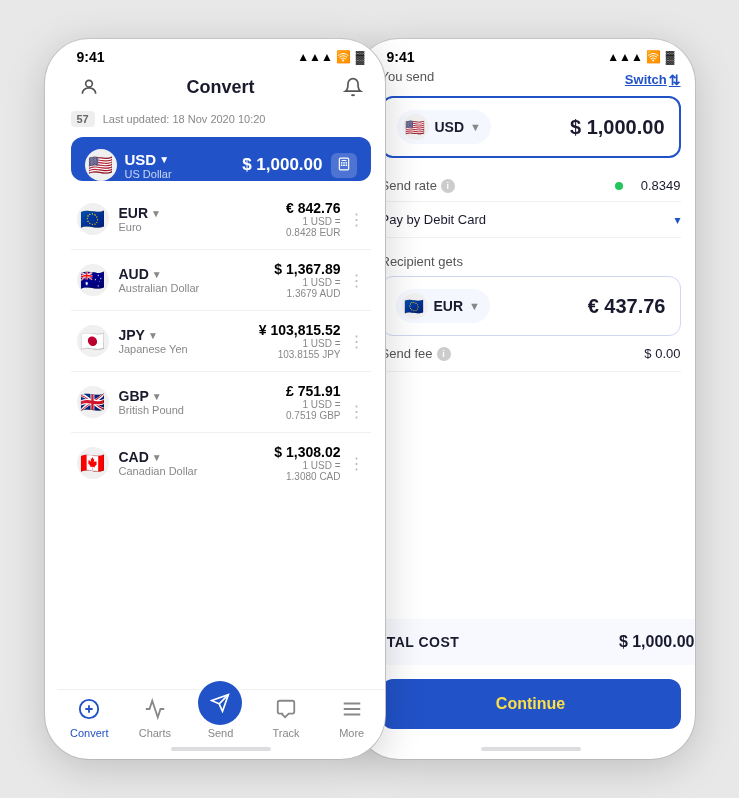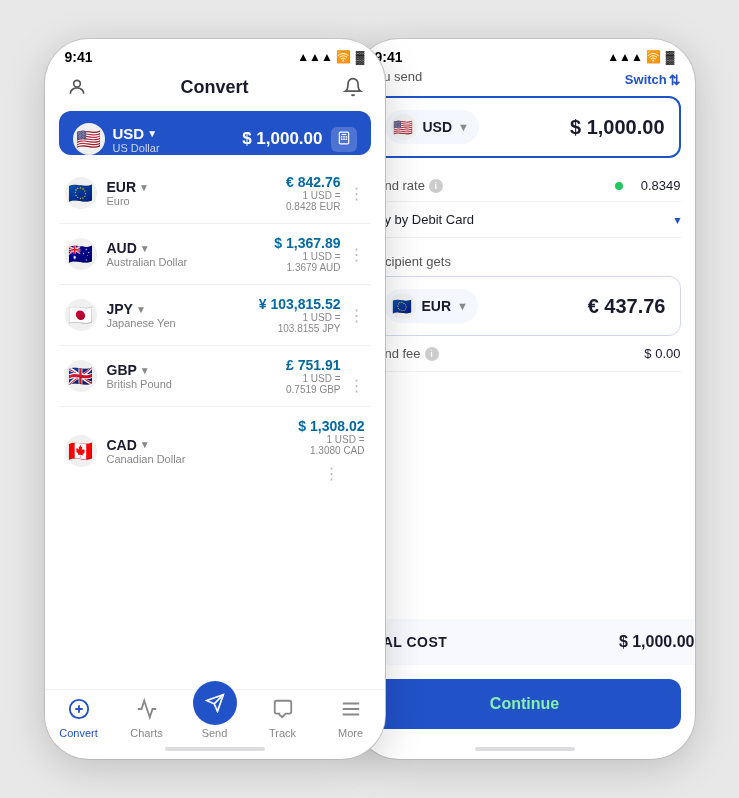--- a/index.html
+++ b/index.html
@@ -42,21 +42,21 @@
       justify-content: space-between;
       align-items: center;
       padding: 10px 20px 4px;
       font-size: 13px;
       font-weight: 600;
     }
     .status-time { font-weight: 700; font-size: 14px; }
     .status-icons { display: flex; gap: 4px; align-items: center; font-size: 12px; }
 
     
-    .screen { display: flex; flex-direction: column; height: calc(100% - 0px); }
+    .screen { display: flex; flex-direction: column; height: calc(100% - 0px); padding-left: 12px; }
 
     
     .header {
       display: flex;
       justify-content: space-between;
       align-items: center;
       padding: 4px 18px 10px;
     }
     .header-title {
       font-size: 18px;
@@ -196,21 +196,21 @@
     .cur-code {
       font-size: 14px;
       font-weight: 700;
       color: #1a1a2e;
       display: flex;
       align-items: center;
       gap: 3px;
     }
     .cur-name { font-size: 11px; color: #888; }
     .currency-right { text-align: right; }
-    .cur-amount { font-size: 14px; font-weight: 700; color: #0369a1; }
+    .cur-amount { font-size: 14px; font-weight: 700; color: #000000; }
     .cur-rate { font-size: 10px; color: #888; }
     .more-dots { color: #bbb; font-size: 16px; }
     .dropdown-arrow { font-size: 10px; color: #888; }
 
     
     .bottom-nav {
       display: flex;
       justify-content: space-around;
       align-items: center;
       padding: 8px 0 4px;
@@ -256,20 +256,21 @@
       margin-bottom: 6px;
       font-weight: 500;
     }
     .switch-btn {
       color: #2152c7;
       font-size: 13px;
       font-weight: 600;
       display: flex;
       align-items: center;
       gap: 2px;
+      text-decoration: underline;
     }
     .section-row {
       display: flex;
       justify-content: space-between;
       align-items: center;
       margin-bottom: 6px;
     }
 
     
     .amount-card {
@@ -361,21 +362,21 @@
       padding: 14px 14px;
       background: #f7f9ff;
       margin: 0 -14px;
     }
     .total-label { font-size: 14px; font-weight: 700; color: #1a1a2e; letter-spacing: 0.5px; }
     .total-amount { font-size: 16px; font-weight: 700; color: #1a1a2e; }
 
     
     .continue-btn {
       background: #2152c7;
-      color: #86efac;
+      color: #fde047;
       border: none;
       border-radius: 12px;
       padding: 16px;
       font-size: 16px;
       font-weight: 600;
       width: calc(100% - 28px);
       margin: 14px;
       cursor: pointer;
       text-align: center;
     }
@@ -427,20 +428,24 @@
         <div class="header-icon">
           <svg width="20" height="20" viewBox="0 0 24 24" fill="none" stroke="#555" stroke-width="2">
             <path d="M18 8A6 6 0 0 0 6 8c0 7-3 9-3 9h18s-3-2-3-9"></path>
               <path d="M13.73 21a2 2 0 0 1-3.46 0"></path>
           </svg>
         </div>
       </div>
 
       <div class="content">
 
+        <div class="last-updated">
+          <span class="badge">57</span>
+          <span>Last updated: 18 Nov 2020 10:20</span>
+        </div>
 
         <div class="selected-card">
           <div class="selected-row">
             <div class="currency-left">
               <div class="flag-circle">🇺🇸</div>
               <div>
                 <div class="currency-code">
                   <span>USD</span>
                   <span style="font-size:10px;">▼</span>
                 </div>
@@ -536,21 +541,21 @@
           </div>
 
           <div class="currency-row">
             <div class="currency-info">
               <div class="flag-circle">🇨🇦</div>
               <div class="currency-text">
                 <div class="cur-code">CAD <span class="dropdown-arrow">▼</span></div>
                 <div class="cur-name">Canadian Dollar</div>
               </div>
             </div>
-            <div style="display:flex;align-items:center;gap:8px;flex-direction:column;">
+            <div style="display:flex;align-items:center;gap:8px;">
               <div class="currency-right">
                 <div class="cur-amount">$ 1,308.02</div>
                 <div class="cur-rate">1 USD =<br>1.3080 CAD</div>
               </div>
               <span class="more-dots">⋮</span>
             </div>
           </div>
         </div>
       </div>
 

